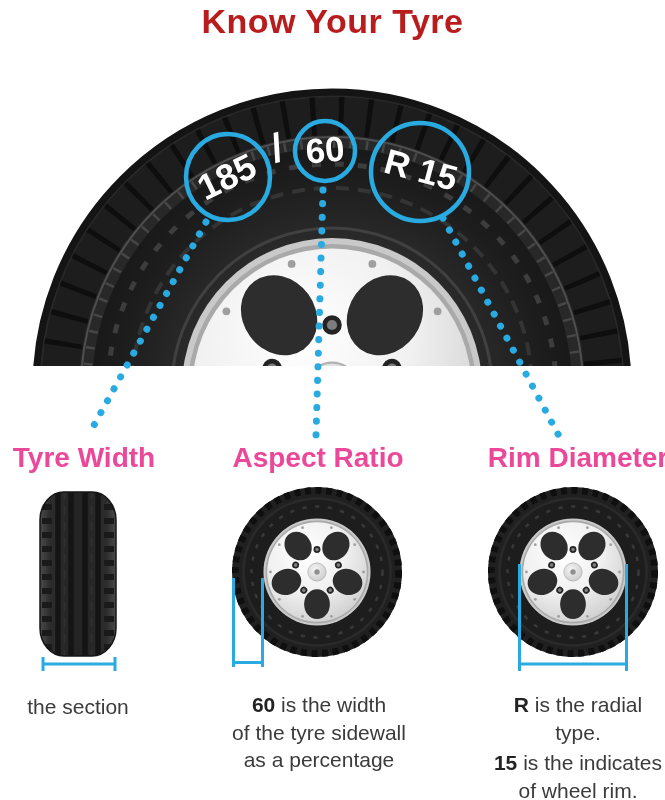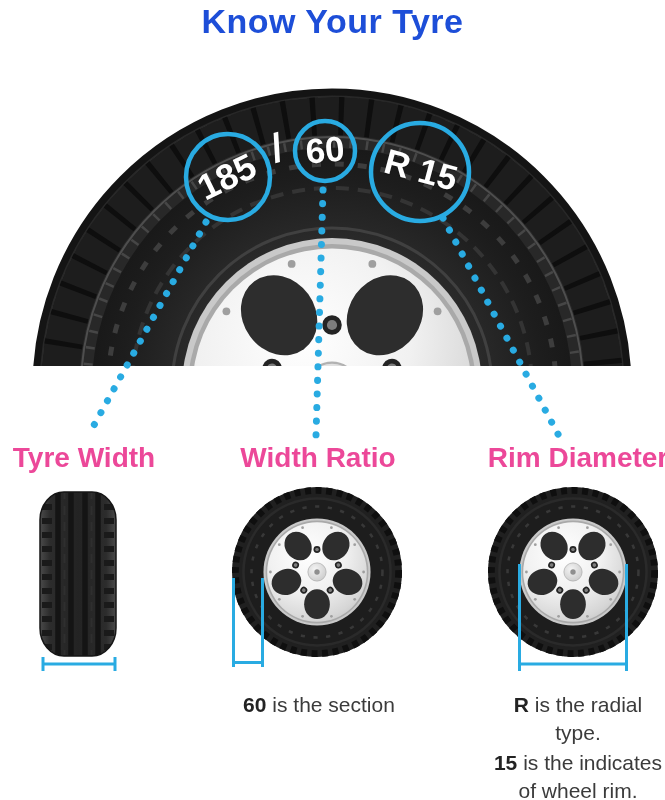--- a/index.html
+++ b/index.html
@@ -1,21 +1,21 @@
 <!DOCTYPE html>
 <html><head>
 <meta charset="utf-8">
 <style>
   html,body{margin:0;padding:0;background:#ffffff;}
   body{width:665px;height:800px;position:relative;overflow:hidden;
        font-family:"Liberation Sans","DejaVu Sans",sans-serif;color:#3b3b3b;}
   .abs{position:absolute;}
   #gfx{position:absolute;left:0;top:0;width:665px;height:800px;}
   .page-title{left:0;top:0;width:665px;text-align:center;margin:0;
-      font-size:34px;line-height:42px;font-weight:700;color:#1d4ed8;letter-spacing:.5px;}
+      font-size:34px;line-height:42px;font-weight:700;color:#b91c1c;letter-spacing:.5px;}
   .mark{position:absolute;color:#ffffff;font-weight:800;white-space:nowrap;
       text-shadow:0 1px 1px rgba(0,0,0,.35);}
   .mark-185{left:227px;top:177px;font-size:36px;transform:translate(-50%,-50%) rotate(-26deg);}
   .mark-slash{left:277px;top:148px;font-size:40px;transform:translate(-50%,-50%) rotate(-14deg);}
   .mark-60{left:325px;top:150px;font-size:35px;transform:translate(-50%,-50%) rotate(-5deg);}
   .mark-r15{left:421px;top:170px;font-size:35px;transform:translate(-50%,-50%) rotate(15deg);}
   .sec-head{position:absolute;top:441px;margin:0;font-size:28px;line-height:34px;
       font-weight:600;color:#ec4899;text-align:center;white-space:nowrap;}
   .head-width{left:0;width:168px;}
   .head-aspect{left:218px;width:200px;}
@@ -183,28 +183,31 @@
 </svg>
 
 <h1 class="abs page-title">Know Your Tyre</h1>
 
 <span class="mark mark-185">185</span>
 <span class="mark mark-slash">/</span>
 <span class="mark mark-60">60</span>
 <span class="mark mark-r15">R 15</span>
 
 <h2 class="sec-head head-width">Tyre Width</h2>
-<h2 class="sec-head head-aspect">Width Ratio</h2>
+<h2 class="sec-head head-aspect">Aspect Ratio</h2>
 <h2 class="sec-head head-rim">Rim Diameter</h2>
 
 <div class="desc desc-1">
+  <div>the section</div>
 </div>
 
 <div class="desc desc-2">
-  <div><b>60</b><span> is the section</span></div>
+  <div><b>60</b><span> is the width</span></div>
+  <div>of the tyre sidewall</div>
+  <div>as a percentage</div>
 </div>
 
 <div class="desc desc-3">
   <p>
     <span style="display:block"><b>R</b><span> is the radial</span></span>
     <span style="display:block">type.</span>
   </p>
   <p>
     <span style="display:block"><b>15</b><span> is the indicates</span></span>
     <span style="display:block">of wheel rim.</span>

